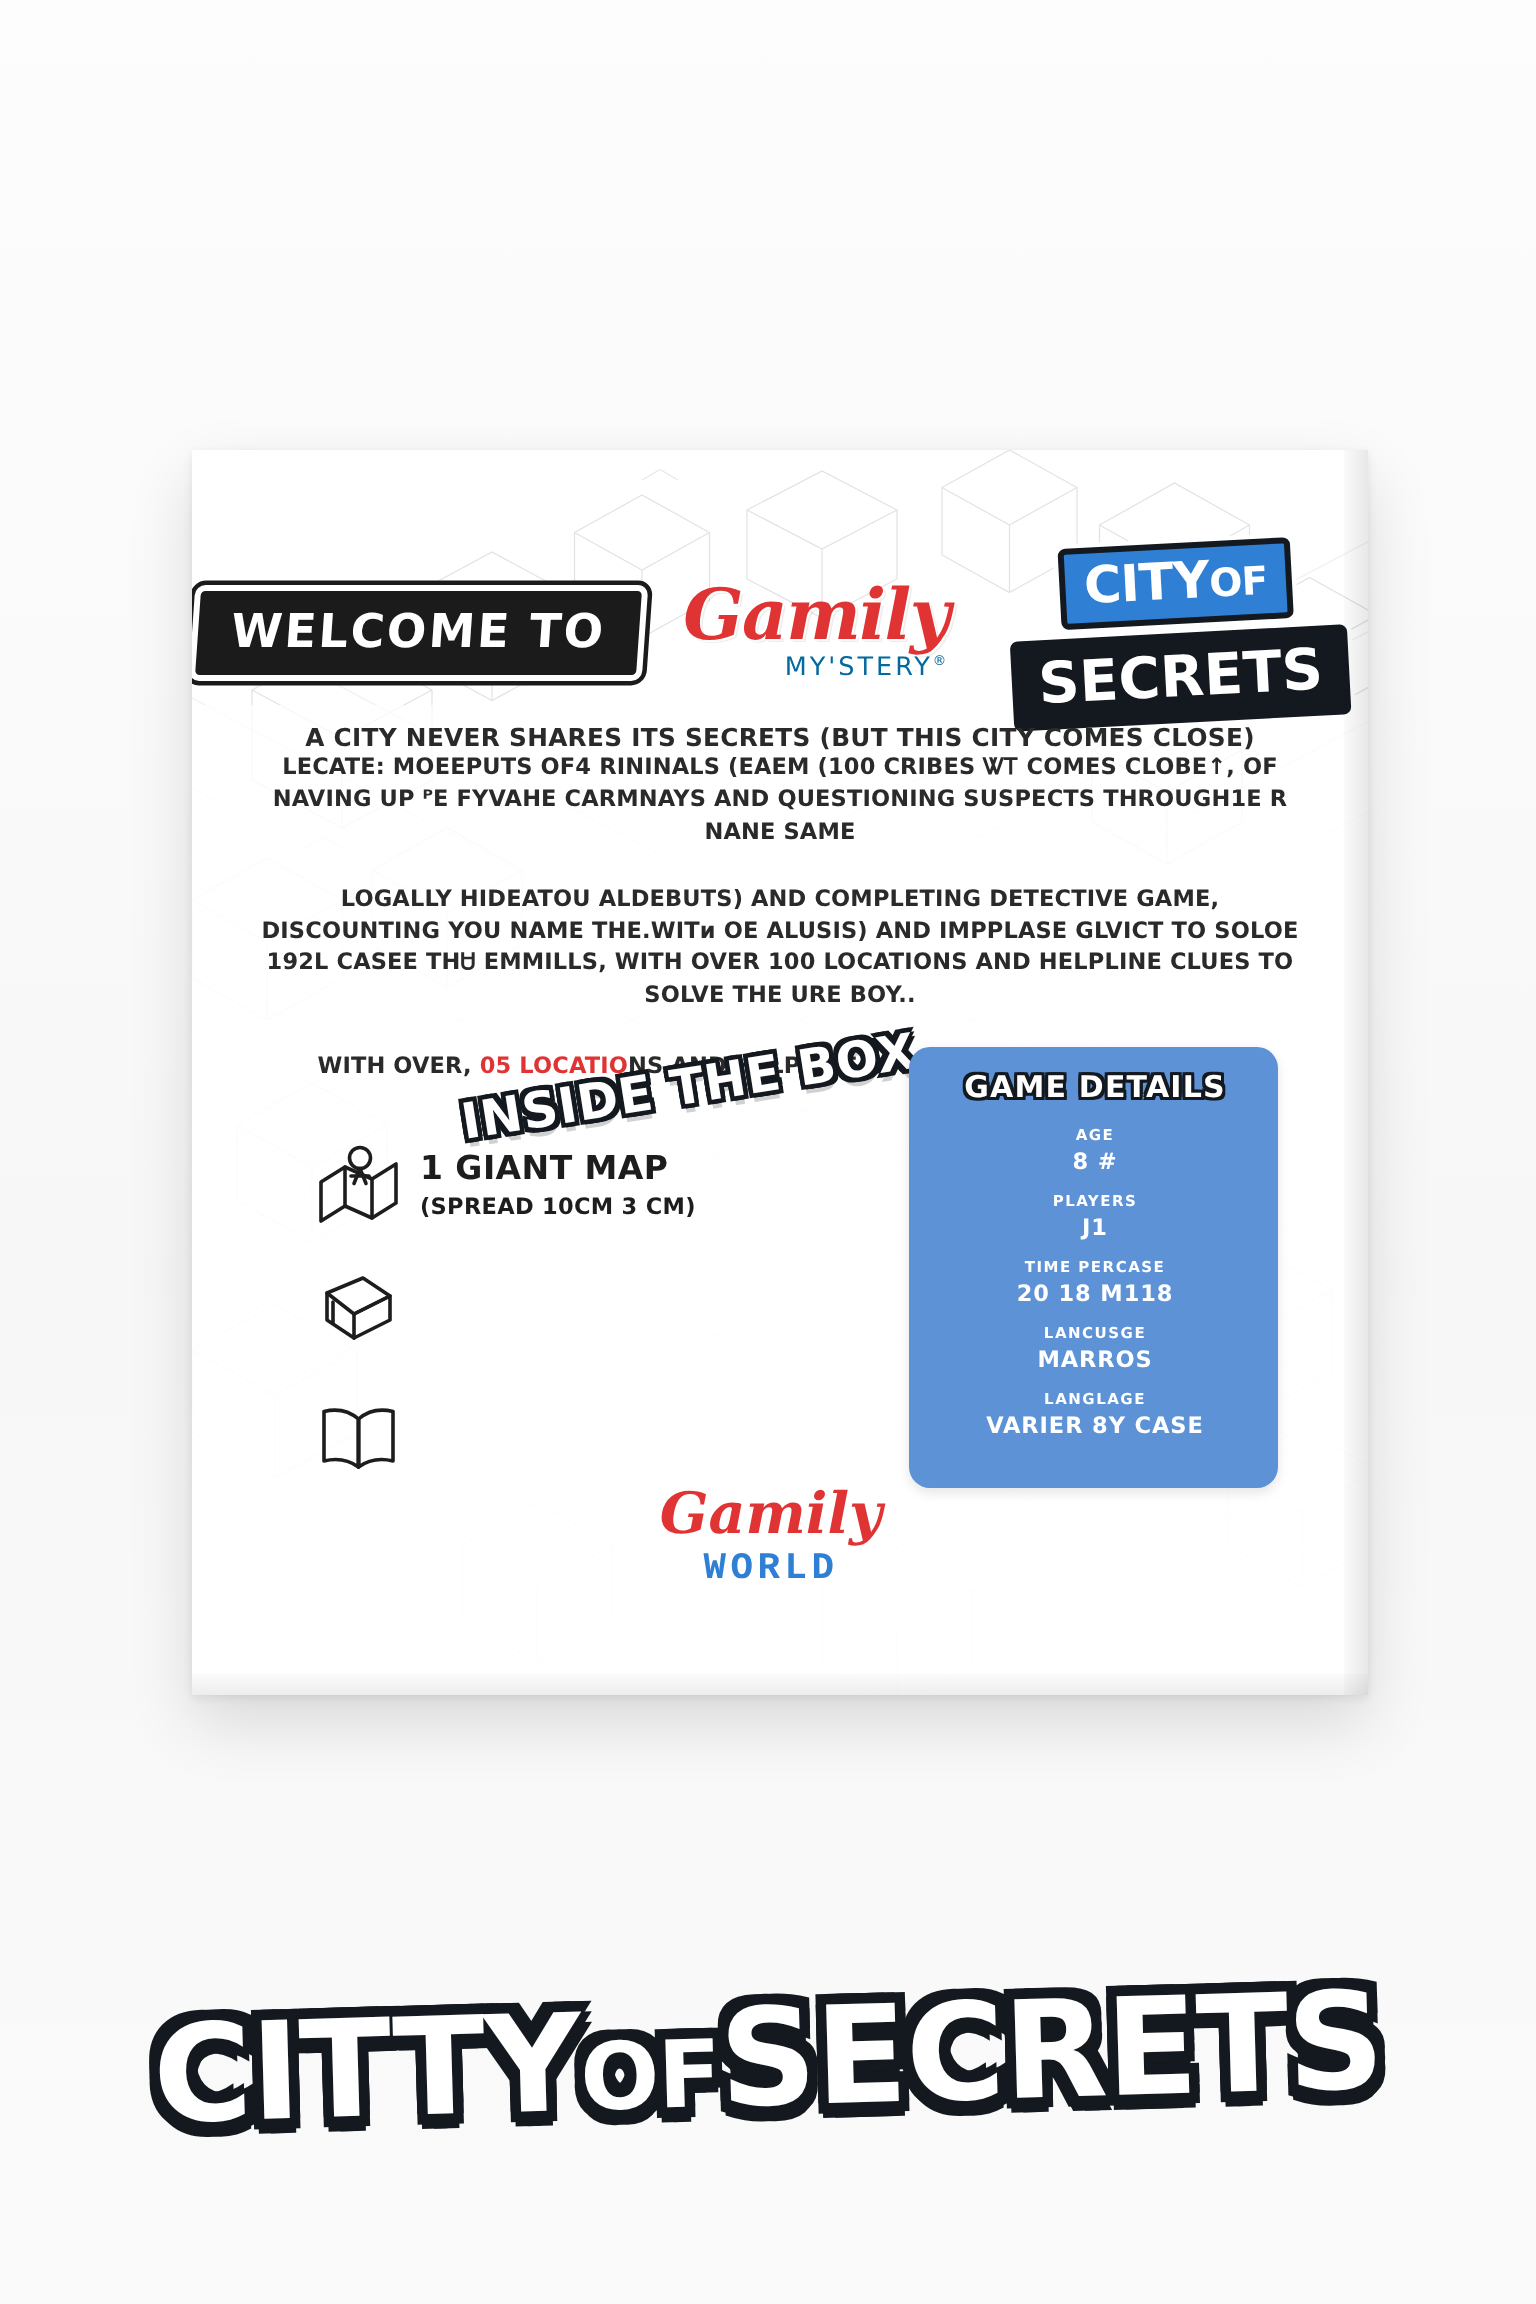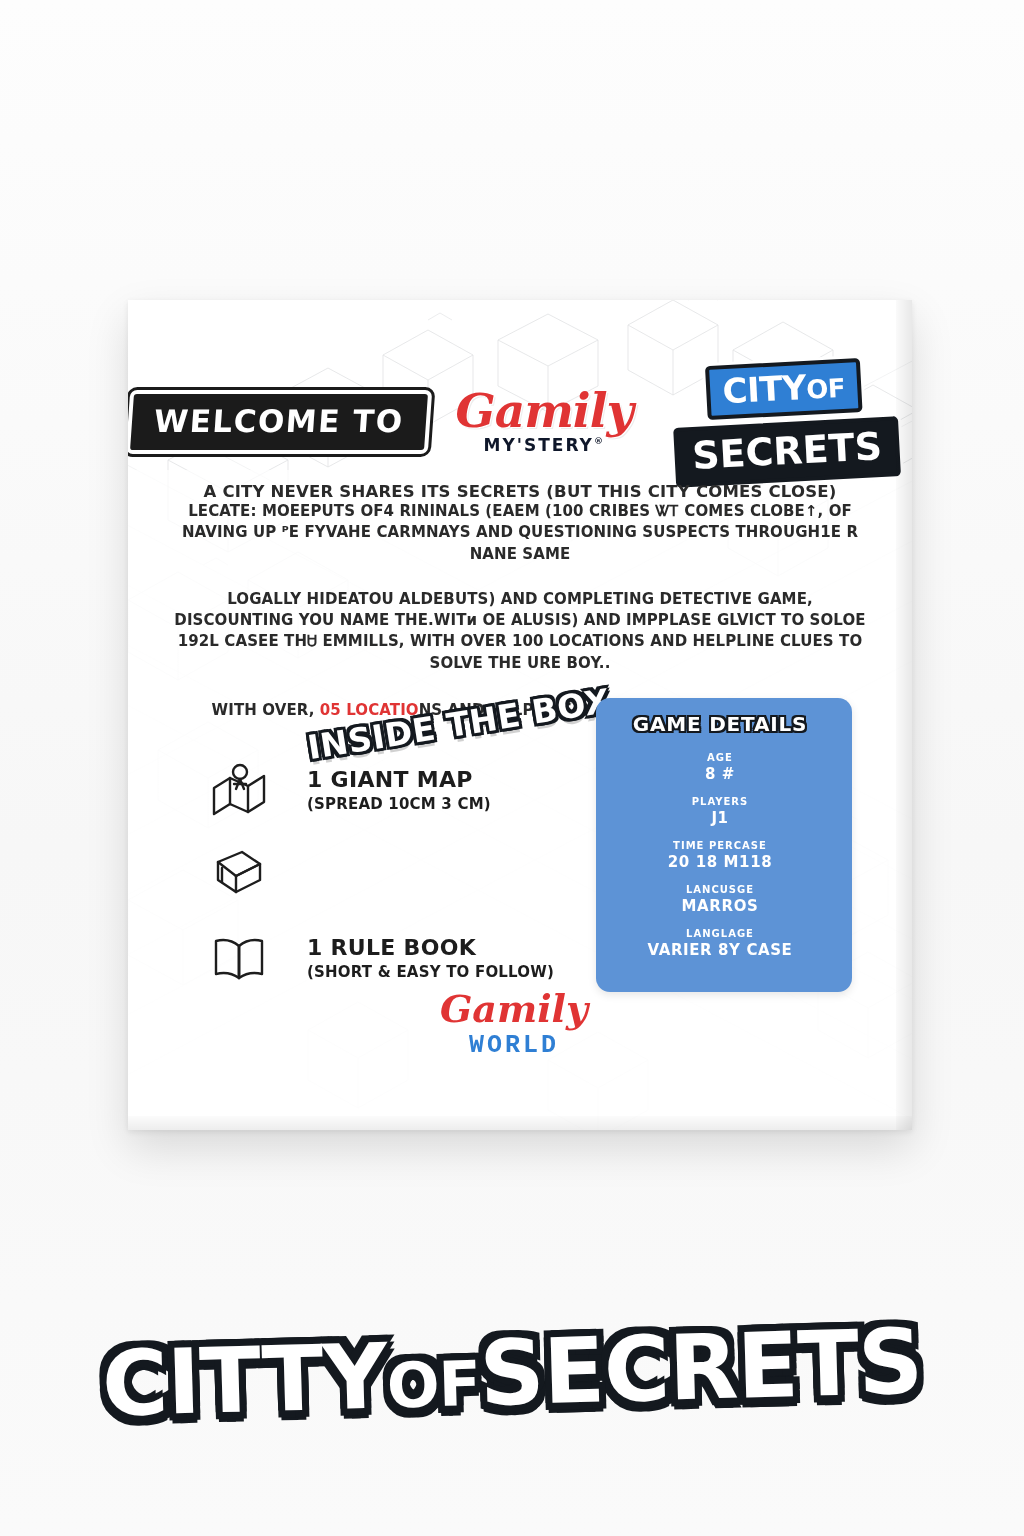--- a/index.html
+++ b/index.html
@@ -89,25 +89,26 @@
     font-style: italic;
     font-weight: bold;
     font-size: 47px;
     color: #e03434;
     letter-spacing: -1px;
     line-height: 0.95;
     text-shadow: 1px 1px 0 #fff, 2px 2px 0 rgba(0,0,0,0.07);
   }
   .mystery-word {
     font-family: "DejaVu Sans", sans-serif;
-    font-weight: bold;
+    font-weight: normal;
     font-size: 17px;
-    color: #0f172a;
+    color: #0369a1;
     letter-spacing: 2px;
     margin-top: 2px;
+    text-align: right;
   }
   .mystery-word sup { font-size: 9px; vertical-align: super; }
 
   
   .cos-logo { position: relative; text-align: center; transform: rotate(-3deg); }
   .cos-line1 {
     display: inline-block;
     font-family: "DejaVu Sans", sans-serif;
     font-weight: bold;
     font-size: 34px;
@@ -181,21 +182,21 @@
 
   #contents-list {
     position: absolute;
     left: 78px;
     top: 462px;
     width: 440px;
   }
   .content-item {
     display: flex;
     align-items: center;
-    gap: 35px;
+    gap: 8px;
     margin-bottom: 28px;
   }
   .content-item .icon { width: 66px; flex: 0 0 66px; display: flex; align-items: center; justify-content: center; }
   .content-item .txt { color: #1d1d1d; }
   .content-item .txt .main {
     font-family: "DejaVu Sans", sans-serif;
     font-weight: bold;
     font-size: 22px;
     letter-spacing: 0.3px;
     line-height: 1.18;
@@ -209,21 +210,21 @@
   }
 
   
   #game-details {
     position: absolute;
     right: 60px;
     top: 398px;
     width: 228px;
     background: #5d93d6;
     border-radius: 14px;
-    padding: 14px 18px 20px 10px;
+    padding: 14px 8px 20px 10px;
     text-align: center;
     color: #ffffff;
     box-shadow: 0 3px 8px rgba(0,0,0,0.10);
   }
   #gd-title {
     display: inline-block;
     font-family: "DejaVu Sans", sans-serif;
     font-weight: bold;
     font-size: 20px;
     letter-spacing: 0.8px;
@@ -439,24 +440,20 @@
       </div>
 
       <div class="content-item">
         <span class="icon">
           <svg width="62" height="56" viewBox="0 0 62 56" fill="none" stroke="#1d1d1d" stroke-width="2.4" stroke-linejoin="round" stroke-linecap="round">
             <path d="M31 16 C24 10 16 9 8 11 L8 44 C16 42 24 43 31 48 Z"></path>
             <path d="M31 16 C38 10 46 9 54 11 L54 44 C46 42 38 43 31 48 Z"></path>
             <path d="M31 16 L31 48"></path>
           </svg>
         </span>
-        <span class="txt">
-          <span class="main">1 RULE BOOK</span>
-          <span class="sub" style="display:block">(SHORT &amp; EASY TO FOLLOW)</span>
-        </span>
       </div>
 
     </div>
 
     <div id="game-details">
       <div id="gd-title">GAME DETAILS</div>
 
       <div class="gd-row">
         <div class="gd-label">AGE</div>
         <div class="gd-value">8 #</div>

